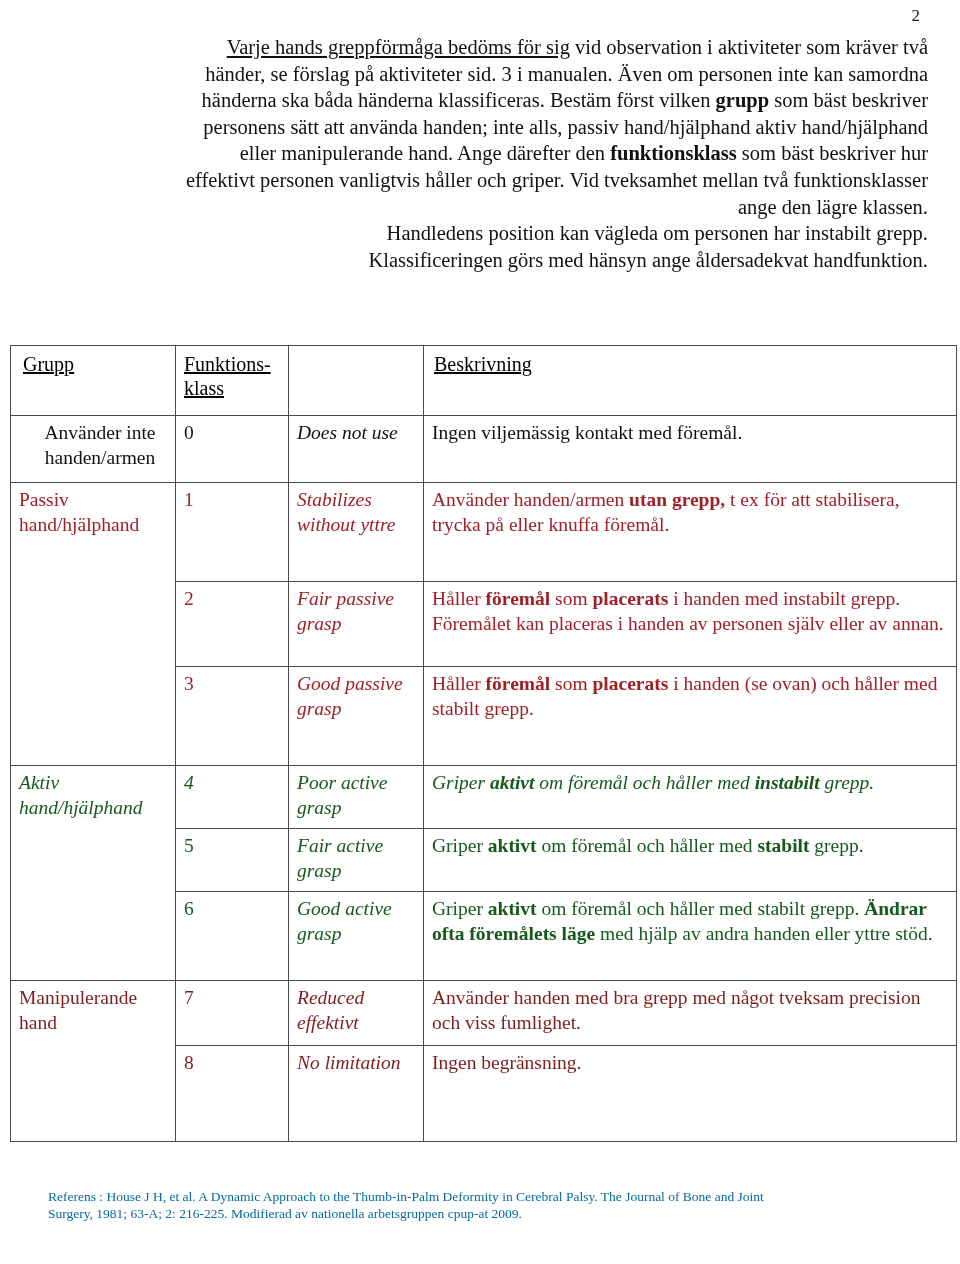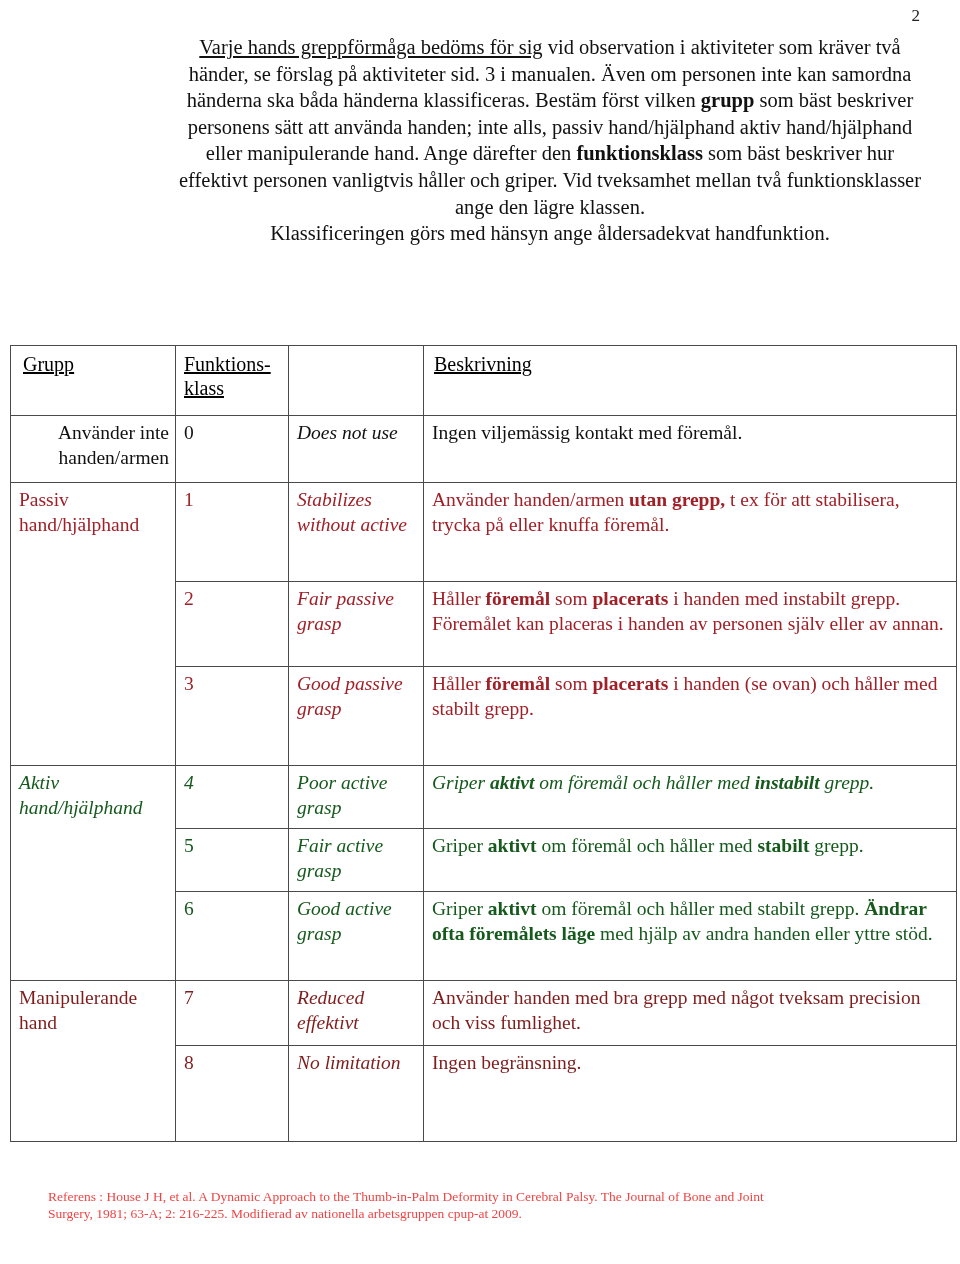--- a/index.html
+++ b/index.html
@@ -49,21 +49,21 @@
     letter-spacing: -0.2px;
     margin: 0 0 1px 0;
     color: #111;
   }
   .intro-body {
     margin: 0;
     padding-left: 124px;
     font-size: 20.5px;
     line-height: 26.6px;
     color: #111;
-    text-align: center;
+    text-align: right;
     font-family: Liberation Serif, serif;
   }
   .intro-body .u { text-decoration: underline; }
   .intro-body b { font-weight: bold; }
   .intro-body .para-break { display: block; }
 
   
   .tbl-wrap {
     position: absolute;
     top: 345px;
@@ -103,21 +103,21 @@
   tr.hdr td.h-desc  { padding-left: 10px; }
 
   
   td.grp {
     text-align: center;
     padding-top: 6px;
     font-size: 19.5px;
     line-height: 24.5px;
   }
   td.grp.left-align {
-    text-align: right;
+    text-align: center;
     padding-left: 20px;
   }
 
   
   td.num {
     text-align: center;
     font-size: 19.5px;
     padding-top: 6px;
   }
 
@@ -157,34 +157,35 @@
   tr.r8 td { height: 85px; }
 
   
   .footer {
     position: absolute;
     top: 1188px;
     left: 48px;
     width: 890px;
     font-size: 13.5px;
     line-height: 17.4px;
-    color: #ef4444;
+    color: #0369a1;
   }
   .footer div { white-space: nowrap; }
 </style>
 </head>
 <body>
 
 <div class="page">
 
   <div class="page-number">2</div>
 
   <div class="intro">
     <div class="intro-body">
       <span class="u">Varje hands greppförmåga bedöms för sig</span><span> vid observation i aktiviteter som kräver två händer, se förslag på aktiviteter sid. 3 i manualen. Även om personen inte kan samordna händerna ska båda händerna klassificeras. Bestäm först vilken </span><b>grupp</b><span> som bäst beskriver personens sätt att använda handen; inte alls, passiv hand/hjälphand aktiv hand/hjälphand eller manipulerande hand. Ange därefter den </span><b>funktionsklass</b><span> som bäst beskriver hur effektivt personen vanligtvis håller och griper. Vid tveksamhet mellan två funktionsklasser ange den lägre klassen.</span>
+      <span class="para-break">Handledens position kan vägleda om personen har instabilt grepp.</span>
       <span class="para-break">Klassificeringen görs med hänsyn ange åldersadekvat handfunktion.</span>
     </div>
   </div>
 
   <div class="tbl-wrap">
     <table class="cls">
       <colgroup>
         <col class="c-group">
         <col class="c-class">
         <col class="c-eng">
@@ -202,21 +203,21 @@
         <tr class="r0">
           <td class="grp left-align c-black" rowspan="1">Använder inte handen/armen</td>
           <td class="num c-black">0</td>
           <td class="eng c-black">Does not use</td>
           <td class="desc c-black"><span>Ingen viljemässig kontakt med föremål.</span></td>
         </tr>
 
         <tr class="r1">
           <td class="grp c-red" rowspan="3">Passiv hand/hjälphand</td>
           <td class="num c-red">1</td>
-          <td class="eng c-red">Stabilizes without active</td>
+          <td class="eng c-red">Stabilizes without yttre</td>
           <td class="desc c-red"><span>Använder handen/armen </span><b>utan grepp,</b><span> t ex för att stabilisera, trycka på eller knuffa föremål.</span></td>
         </tr>
 
         <tr class="r2">
           <td class="num c-red">2</td>
           <td class="eng c-red">Fair passive grasp</td>
           <td class="desc c-red"><span>Håller </span><b>föremål</b><span> som </span><b>placerats</b><span> i handen med instabilt grepp. Föremålet kan placeras i handen av personen själv eller av annan.</span></td>
         </tr>
 
         <tr class="r3">

